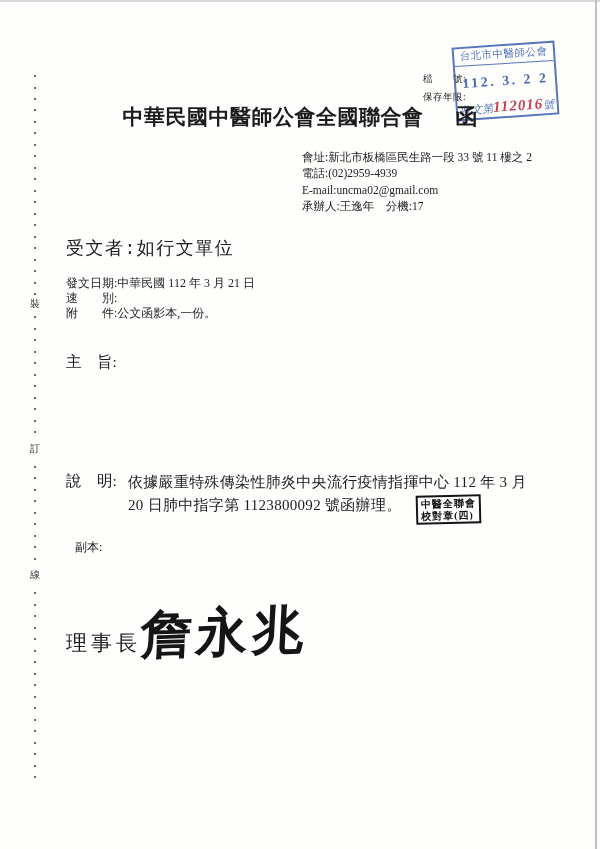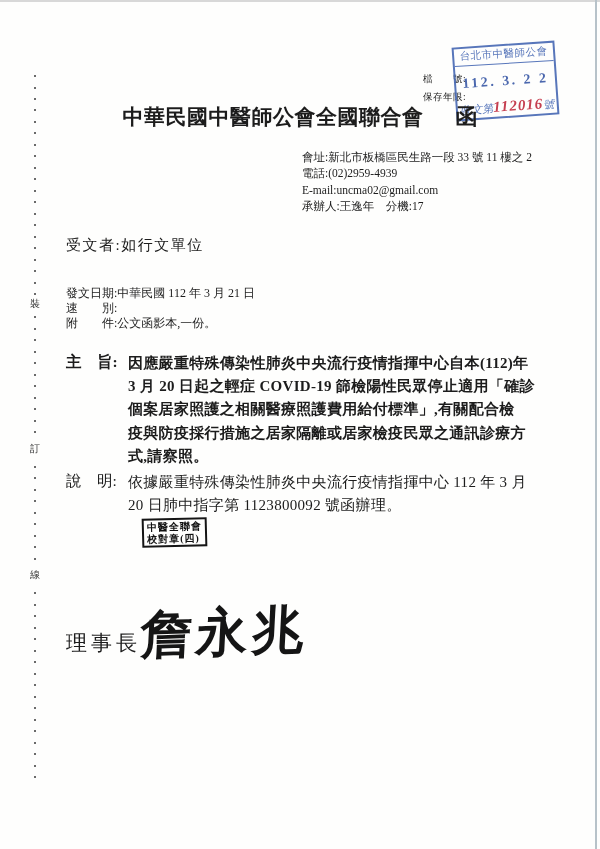--- a/index.html
+++ b/index.html
@@ -36,30 +36,30 @@
   .recv-num{color:#c12f42;font-size:15px;font-weight:bold;letter-spacing:1px;font-style:italic;}
 
   
   .title-row{position:absolute;top:102px;left:0;width:600px;display:flex;justify-content:center;align-items:baseline;gap:32px;}
   .title-main{font-size:21px;font-weight:bold;letter-spacing:.5px;white-space:nowrap;}
   .title-doc{font-size:22px;font-weight:bold;}
 
   
   .contact{position:absolute;left:302px;top:149px;font-size:11.5px;line-height:16.4px;white-space:nowrap;}
 
-  .recipient{position:absolute;left:66px;top:236px;font-size:15px;letter-spacing:1.5px;white-space:nowrap;}
+  .recipient{position:absolute;left:66px;top:236px;font-size:18px;letter-spacing:1.5px;white-space:nowrap;font-family:Liberation Mono, monospace;}
 
-  .meta{position:absolute;left:66px;top:286px;font-size:12px;line-height:14.8px;white-space:nowrap;}
+  .meta{position:absolute;left:66px;top:276px;font-size:12px;line-height:14.8px;white-space:nowrap;}
 
   .doc-block{position:absolute;display:flex;align-items:flex-start;}
-  .subject-block{left:66px;top:352px;font-weight:bold;}
+  .subject-block{left:66px;top:352px;}
   .desc-block{left:66px;top:471px;}
   .doc-label{font-size:15.5px;width:62px;flex:0 0 62px;white-space:nowrap;letter-spacing:0;}
   .doc-lines{font-size:15px;line-height:23.2px;white-space:nowrap;letter-spacing:.3px;}
-  .desc-line2-row{display:flex;align-items:flex-start;flex-direction:column;}
+  .desc-line2-row{display:flex;align-items:flex-start;}
   .check-stamp{
     display:inline-block;margin-left:14px;margin-top:1px;border:2px solid #151515;
     font-size:10px;font-weight:bold;line-height:11.5px;padding:1px 3px;letter-spacing:1px;
     transform:rotate(-1.5deg);color:#111;white-space:nowrap;
   }
   .copies{position:absolute;left:75px;top:540px;font-size:12px;line-height:15.8px;white-space:nowrap;}
 
   .sig-title{position:absolute;left:66px;top:629px;font-size:21px;letter-spacing:4px;white-space:nowrap;}
   .sig-name{
     position:absolute;left:140px;top:598px;font-size:52px;font-weight:bold;letter-spacing:4px;
@@ -107,42 +107,36 @@
   <div class="recipient">受文者:如行文單位</div>
 
   <div class="meta">
     <div>發文日期:中華民國 112 年 3 月 21 日</div>
     <div>速　　別:</div>
     <div>附　　件:公文函影本,一份。</div>
   </div>
 
   <div class="doc-block subject-block">
     <div class="doc-label">主　旨:</div>
-    <div class="doc-lines">
-      <div>因應嚴重特殊傳染性肺炎中央流行疫情指揮中心自本(112)年</div>
-      <div>3 月 20 日起之輕症 COVID-19 篩檢陽性民眾停止適用「確診</div>
-      <div>個案居家照護之相關醫療照護費用給付標準」,有關配合檢</div>
-      <div>疫與防疫採行措施之居家隔離或居家檢疫民眾之通訊診療方</div>
-      <div>式,請察照。</div>
-    </div>
   </div>
 
   <div class="doc-block desc-block">
     <div class="doc-label">說　明:</div>
     <div class="doc-lines">
       <div>依據嚴重特殊傳染性肺炎中央流行疫情指揮中心 112 年 3 月</div>
       <div class="desc-line2-row">
         <span>20 日肺中指字第 1123800092 號函辦理。</span>
         <span class="check-stamp">
           <div>中醫全聯會</div>
           <div>校對章(四)</div>
         </span>
       </div>
     </div>
   </div>
 
   <div class="copies">
+    <div>副本:</div>
   </div>
 
   <div class="sig-title">理事長</div>
   <div class="sig-name">詹永兆</div>
 
 </div>
 
 </body></html>

